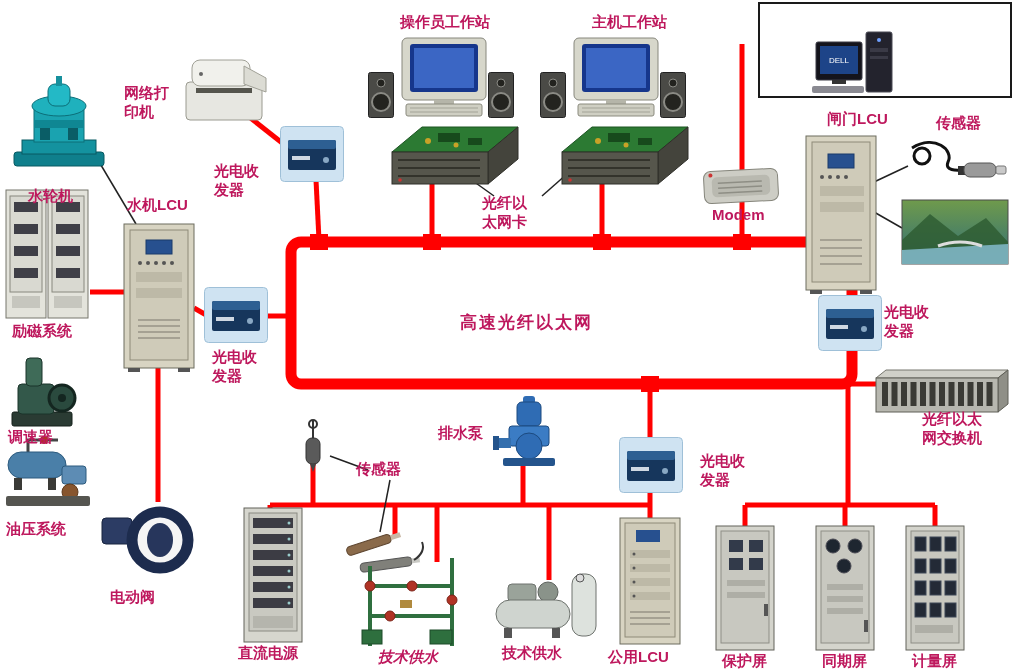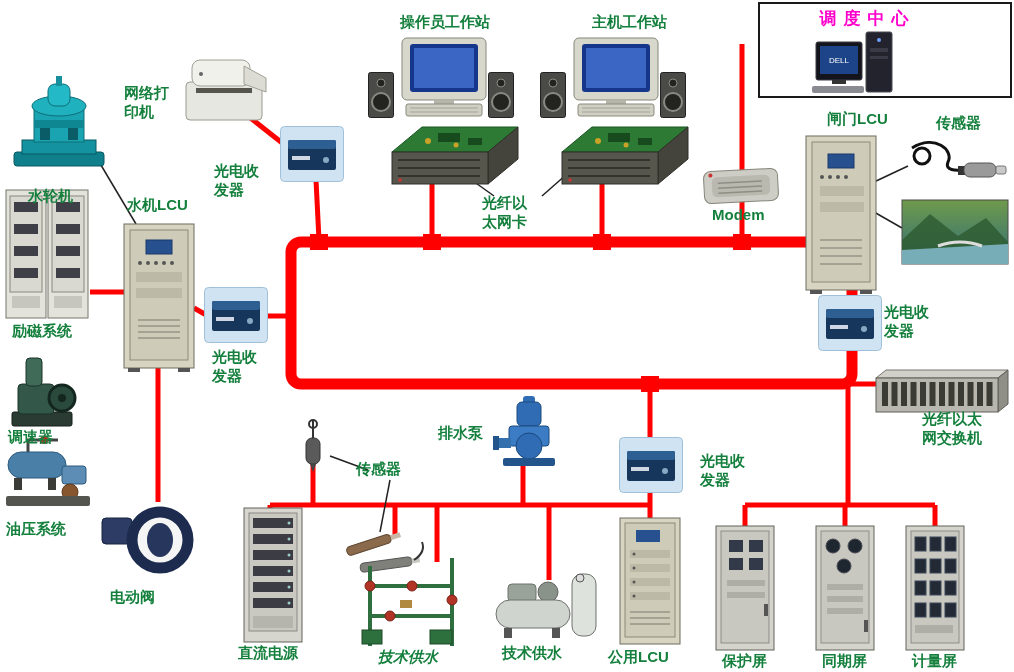--- a/index.html
+++ b/index.html
@@ -1,19 +1,19 @@
 <!DOCTYPE html>
 <html><head>
 <meta charset="utf-8">
 <style>
   html,body{margin:0;padding:0;background:#fff;}
   #canvas{position:relative;width:1014px;height:672px;background:#ffffff;overflow:hidden;
           font-family:"Liberation Sans",sans-serif;}
   #art{position:absolute;left:0;top:0;}
-  .lbl{position:absolute;font:700 15px "Liberation Sans",sans-serif;color:#15803d;line-height:1.25;}
+  .lbl{position:absolute;font:700 15px "Liberation Sans",sans-serif;color:#be185d;line-height:1.25;}
   .c{text-align:center;}
   .lbl.bus{font-size:17px;letter-spacing:2px;}
   .lbl.magenta{color:#ff00cc;font-size:17px;letter-spacing:7px;}
   #dispatch-box{position:absolute;left:758px;top:2px;width:250px;height:92px;
                 background:#fff;border:2px solid #1a1a1a;}
 </style>
 </head>
 <body>
 
 <div id="canvas">
@@ -411,36 +411,36 @@
       <rect x="945" y="581" width="11" height="14" fill="#232a36" stroke="#3c4656"></rect>
       <rect x="915" y="603" width="11" height="14" fill="#232a36" stroke="#3c4656"></rect>
       <rect x="930" y="603" width="11" height="14" fill="#232a36" stroke="#3c4656"></rect>
       <rect x="945" y="603" width="11" height="14" fill="#232a36" stroke="#3c4656"></rect>
       <rect x="915" y="625" width="38" height="8" fill="#aeaea6"></rect>
     </g>
   </svg>
 
   <div class="lbl" style="left:400px;top:13px;">操作员工作站</div>
   <div class="lbl" style="left:592px;top:13px;">主机工作站</div>
-  <div class="lbl magenta c" style="left:775px;top:8px;width:185px;">调度中心</div>
   <div class="lbl" style="left:124px;top:84px;width:50px;">网络打印机</div>
   <div class="lbl" style="left:28px;top:149px;margin-top:38px;">水轮机</div>
   <div class="lbl" style="left:127px;top:196px;">水机LCU</div>
   <div class="lbl" style="left:214px;top:162px;width:50px;">光电收发器</div>
   <div class="lbl" style="left:212px;top:348px;width:50px;">光电收发器</div>
   <div class="lbl" style="left:884px;top:303px;width:50px;">光电收发器</div>
   <div class="lbl" style="left:700px;top:452px;width:50px;">光电收发器</div>
   <div class="lbl" style="left:12px;top:322px;">励磁系统</div>
   <div class="lbl" style="left:8px;top:428px;">调速器</div>
   <div class="lbl" style="left:6px;top:520px;">油压系统</div>
   <div class="lbl" style="left:110px;top:588px;">电动阀</div>
   <div class="lbl" style="left:482px;top:194px;width:52px;">光纤以太网卡</div>
   <div class="lbl" style="left:712px;top:206px;">Modem</div>
   <div class="lbl" style="left:827px;top:110px;">闸门LCU</div>
   <div class="lbl" style="left:936px;top:114px;">传感器</div>
+  <div class="lbl bus" style="left:460px;top:312px;">高速光纤以太网</div>
   <div class="lbl" style="left:898px;top:410px;width:66px;margin-left:24px;">光纤以太网交换机</div>
   <div class="lbl" style="left:438px;top:424px;">排水泵</div>
   <div class="lbl" style="left:356px;top:460px;">传感器</div>
   <div class="lbl" style="left:238px;top:644px;">直流电源</div>
   <div class="lbl" style="left:378px;top:648px;font-style:italic;">技术供水</div>
   <div class="lbl" style="left:502px;top:644px;">技术供水</div>
   <div class="lbl" style="left:608px;top:648px;">公用LCU</div>
   <div class="lbl" style="left:722px;top:652px;">保护屏</div>
   <div class="lbl" style="left:822px;top:652px;">同期屏</div>
   <div class="lbl" style="left:912px;top:652px;">计量屏</div>

